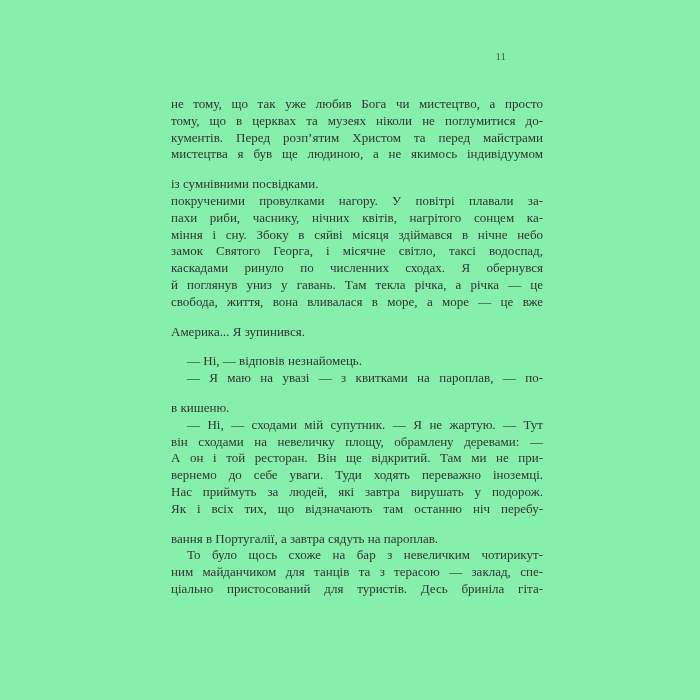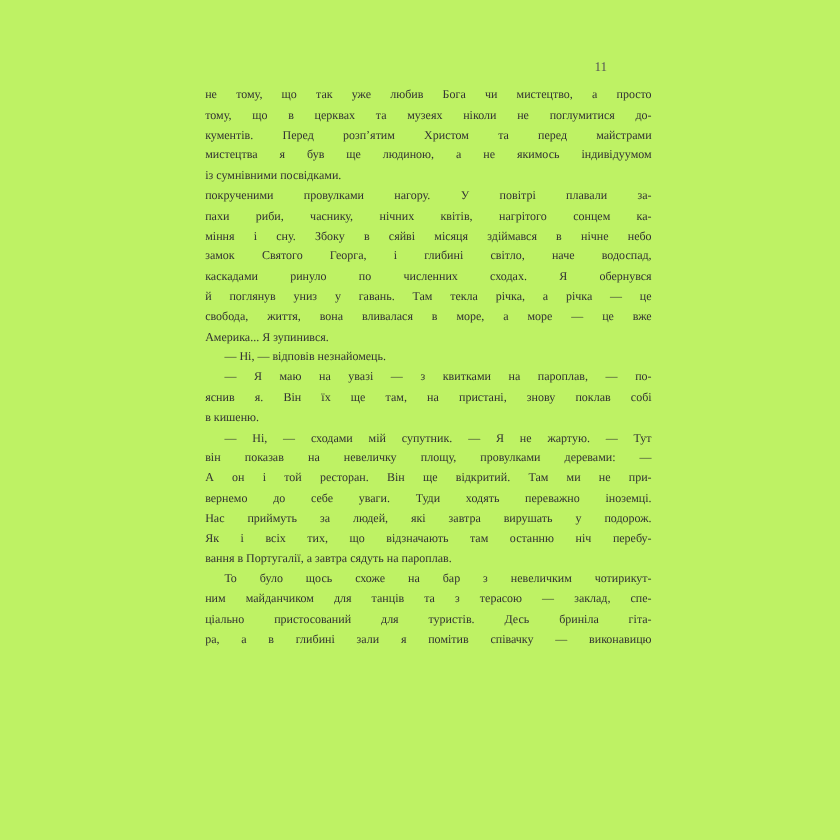--- a/index.html
+++ b/index.html
@@ -10,51 +10,52 @@
     body {
       width: 700px;
       height: 700px;
       position: relative;
       overflow: hidden;
     }
     .page {
       position: absolute;
       left: 0; top: 0;
       width: 700px; height: 700px;
-      background: #bef264;
+      background: #86efac;
     }
     .page-number {
       position: absolute;
       top: 50px;
       left: 486px;
       width: 20px;
       text-align: right;
       font-family: "Liberation Serif", "DejaVu Serif", serif;
       font-size: 11px;
       color: #555555;
     }
     .text-body {
       position: absolute;
       left: 171px;
-      top: 72px;
+      top: 96px;
       width: 372px;
       font-family: "Liberation Serif", "DejaVu Serif", serif;
-      font-size: 10px;
+      font-size: 13px;
       line-height: 16.8px;
       color: #333333;
     }
     .line {
       display: block;
       white-space: nowrap;
       text-align: justify;
       text-align-last: justify;
       height: 16.8px;
     }
     .line.last {
       text-align-last: left;
+      margin-top: 13px;
     }
     .line.indent {
       padding-left: 16px;
     }
   </style>
 </head>
 <body>
 
 <div class="page">
   <div class="page-number">11</div>
@@ -66,48 +67,46 @@
       <span class="line">тому, що в церквах та музеях ніколи не поглумитися до-</span>
       <span class="line">кументів. Перед розп’ятим Христом та перед майстрами</span>
       <span class="line">мистецтва я був ще людиною, а не якимось індивідуумом</span>
       <span class="line last">із сумнівними посвідками.</span>
     </div>
 
     <div>
       <span class="line">покрученими провулками нагору. У повітрі плавали за-</span>
       <span class="line">пахи риби, часнику, нічних квітів, нагрітого сонцем ка-</span>
       <span class="line">міння і сну. Збоку в сяйві місяця здіймався в нічне небо</span>
-      <span class="line">замок Святого Георга, і глибині світло, наче водоспад,</span>
+      <span class="line">замок Святого Георга, і місячне світло, таксі водоспад,</span>
       <span class="line">каскадами ринуло по численних сходах. Я обернувся</span>
       <span class="line">й поглянув униз у гавань. Там текла річка, а річка — це</span>
       <span class="line">свобода, життя, вона вливалася в море, а море — це вже</span>
       <span class="line last">Америка... Я зупинився.</span>
     </div>
 
 
     <div>
       <span class="line indent last">— Ні, — відповів незнайомець.</span>
     </div>
 
     <div>
       <span class="line indent">— Я маю на увазі — з квитками на пароплав, — по-</span>
-      <span class="line">яснив я. Він їх ще там, на пристані, знову поклав собі</span>
       <span class="line last">в кишеню.</span>
     </div>
 
     <div>
       <span class="line indent">— Ні, — сходами мій супутник. — Я не жартую. — Тут</span>
-      <span class="line">він показав на невеличку площу, провулками деревами: —</span>
+      <span class="line">він сходами на невеличку площу, обрамлену деревами: —</span>
       <span class="line">А он і той ресторан. Він ще відкритий. Там ми не при-</span>
       <span class="line">вернемо до себе уваги. Туди ходять переважно іноземці.</span>
       <span class="line">Нас приймуть за людей, які завтра вирушать у подорож.</span>
       <span class="line">Як і всіх тих, що відзначають там останню ніч перебу-</span>
       <span class="line last">вання в Португалії, а завтра сядуть на пароплав.</span>
     </div>
 
     <div>
       <span class="line indent">То було щось схоже на бар з невеличким чотирикут-</span>
       <span class="line">ним майданчиком для танців та з терасою — заклад, спе-</span>
       <span class="line">ціально пристосований для туристів. Десь бриніла гіта-</span>
-      <span class="line">ра, а в глибині зали я помітив співачку — виконавицю</span>
     </div>
   </div>
 </div>
 
 </body></html>

